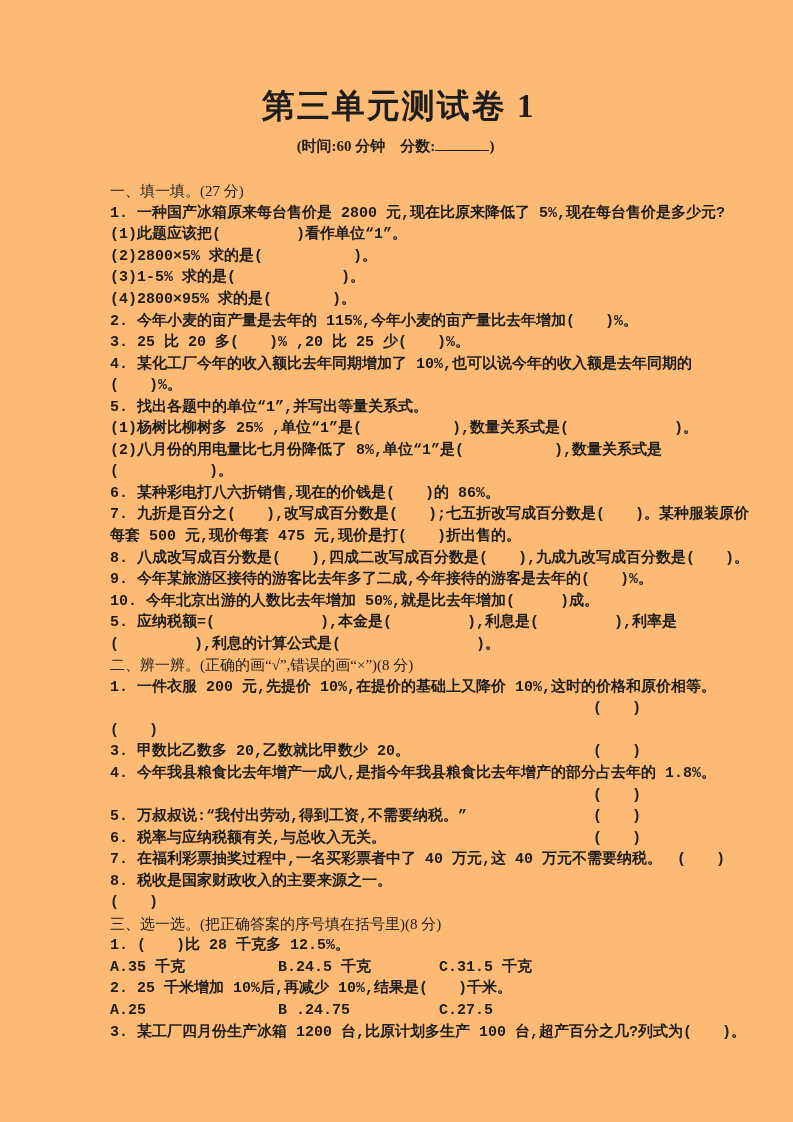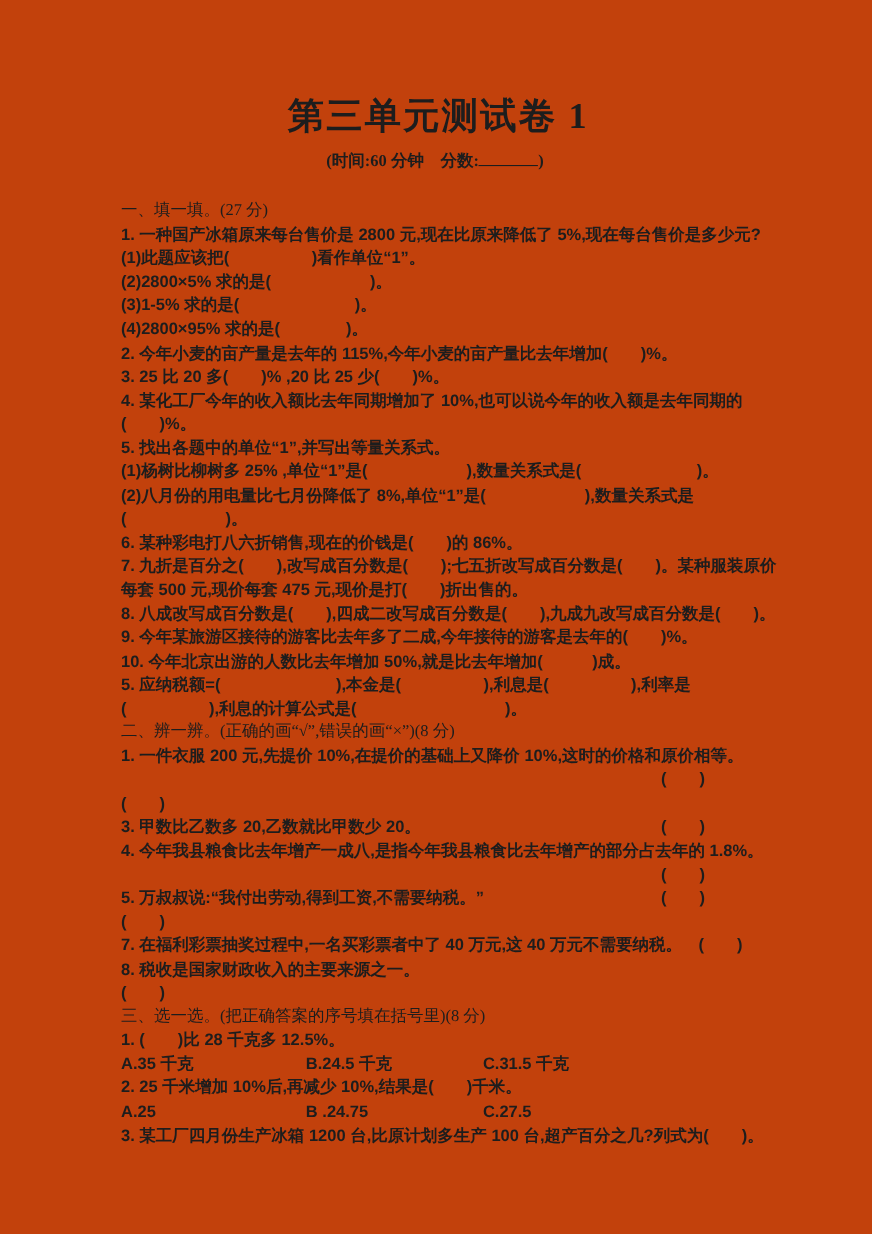--- a/index.html
+++ b/index.html
@@ -2,42 +2,42 @@
 <html><head>
 <meta charset="utf-8">
 <style>
   html,body{margin:0;padding:0;}
   body{
     width:793px;height:1122px;background:#ffffff;color:#1d1d1d;
     font-family:"Liberation Sans",sans-serif;
   }
   .page{
     box-sizing:border-box;width:793px;height:1122px;
-    padding:86px 106px 30px 110px;background:#c2410c;overflow:hidden;
+    padding:86px 106px 30px 110px;background:#fdba74;overflow:hidden;
   }
   .title{
     text-align:center;
     font-family:"Liberation Serif",serif;
     font-size:33px;font-weight:700;letter-spacing:2px;line-height:1.25;
     white-space:nowrap;
   }
   .meta{
     text-align:center;font-size:15px;margin-top:9px;padding-right:6px;
     font-family:"Liberation Serif","Liberation Sans",sans-serif;
     font-weight:600;white-space:nowrap;
   }
   .blank{
     display:inline-block;width:54px;height:14px;
     border-bottom:1.6px solid #1d1d1d;vertical-align:baseline;
   }
   #doc{margin-top:25px;}
   .line{
     font-size:15px;line-height:21.55px;height:21.55px;
     white-space:nowrap;
-    font-family:Liberation Sans, sans-serif;
+    font-family:Liberation Mono, monospace;
     font-weight:600;
   }
   .line.h{
     font-family:"Liberation Serif",serif;
     font-weight:400;
   }
   .line.s{display:flex;justify-content:space-between;}
   .line.s .rp{margin-right:46px;}
   .line.o{display:flex;align-items:flex-end;}
   .line.o .opt{display:inline-block;}
@@ -89,20 +89,21 @@
       <div class="line p">4. 今年我县粮食比去年增产一成八,是指今年我县粮食比去年增产的部分占去年的 1.8%。</div>
       <div class="line s">
         <span></span>
         <span class="rp">(　　)</span>
       </div>
       <div class="line s">
         <span>5. 万叔叔说:“我付出劳动,得到工资,不需要纳税。”</span>
         <span class="rp">(　　)</span>
       </div>
       <div class="line s">
+        <span>6. 税率与应纳税额有关,与总收入无关。</span>
         <span class="rp">(　　)</span>
       </div>
       <div class="line p">7. 在福利彩票抽奖过程中,一名买彩票者中了 40 万元,这 40 万元不需要纳税。　(　　)</div>
       <div class="line p">8. 税收是国家财政收入的主要来源之一。</div>
       <div class="line p">(　　)</div>
       <div class="line h">三、选一选。(把正确答案的序号填在括号里)(8 分)</div>
       <div class="line p">1. (　　)比 28 千克多 12.5%。</div>
       <div class="line o">
         <span class="opt">A.35 千克</span>
         <span class="opt">B.24.5 千克</span>

